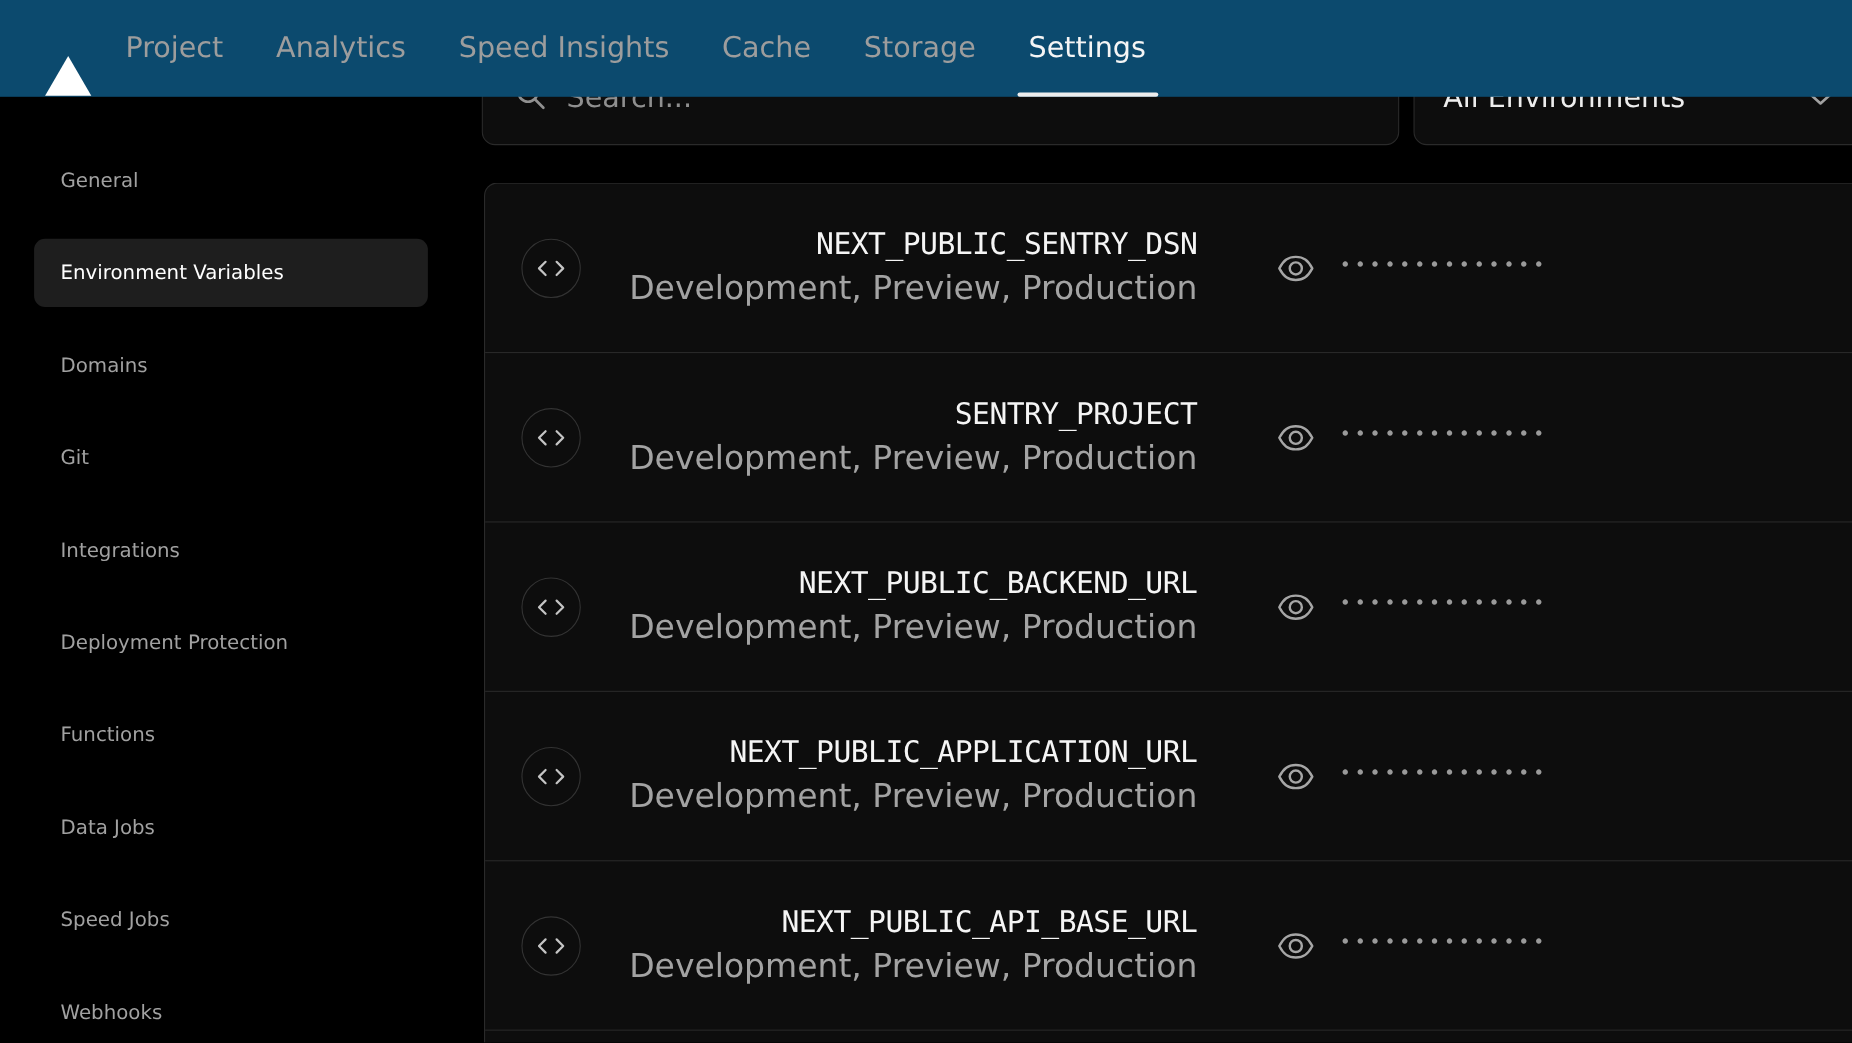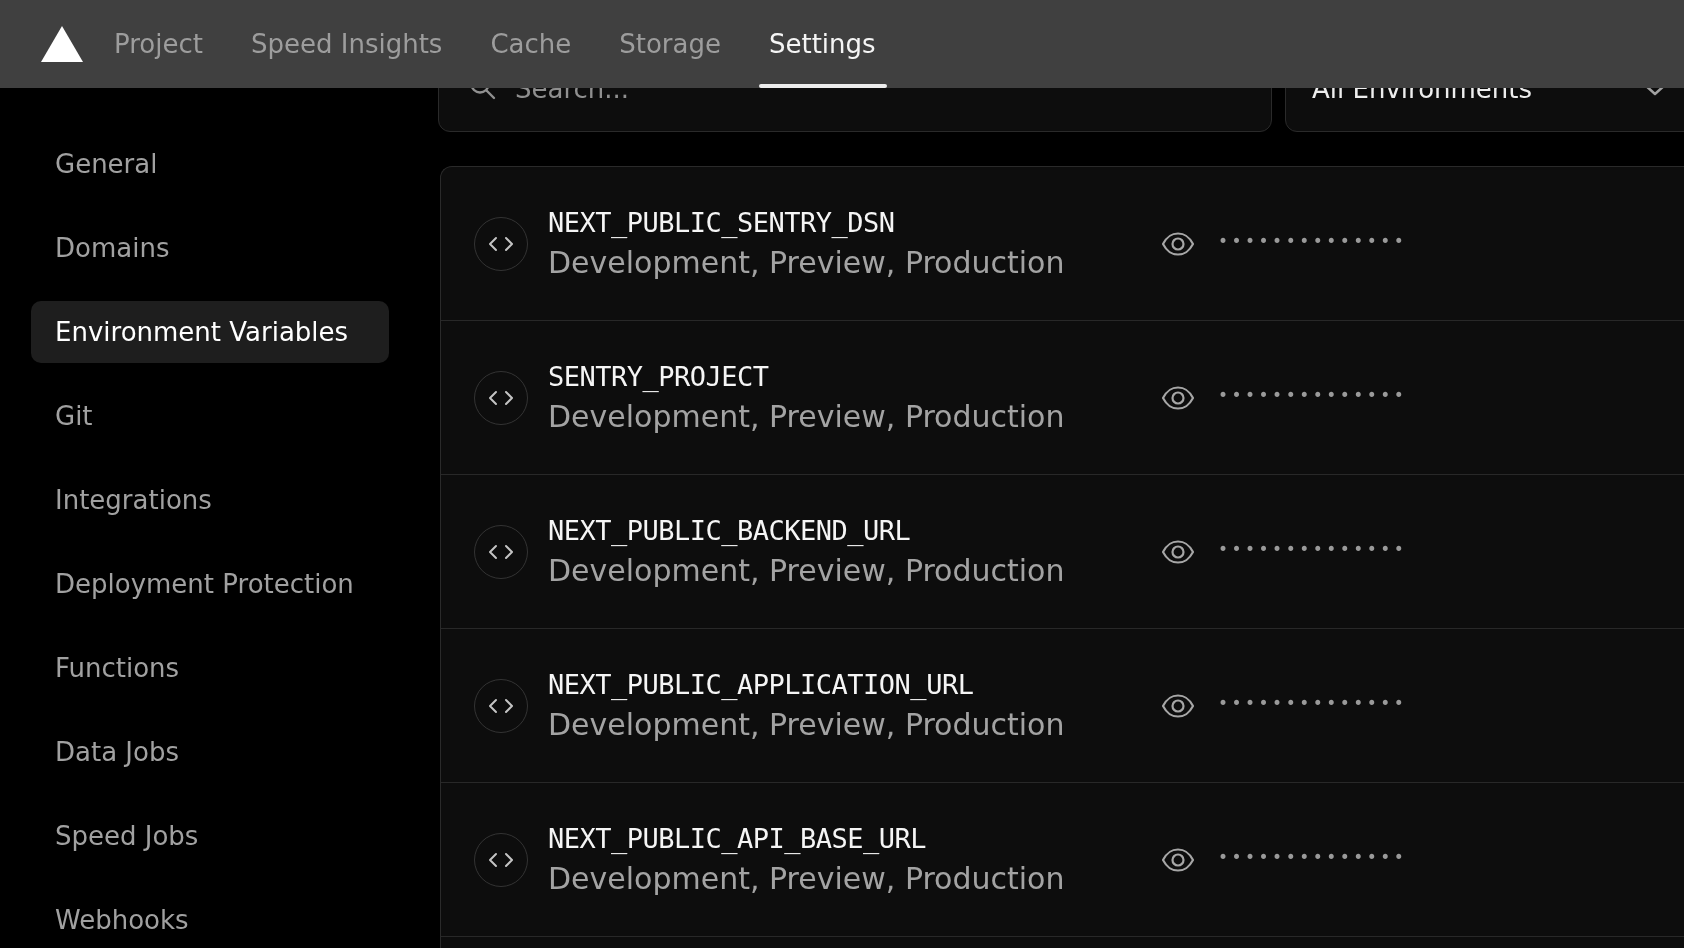--- a/index.html
+++ b/index.html
@@ -4,22 +4,22 @@
 <style>
   * { margin:0; padding:0; box-sizing:border-box; }
   html,body { width:1684px; height:948px; background:#000; }
   body { font-family:"DejaVu Sans","Liberation Sans",sans-serif; }
 
   .stage { position:relative; width:1684px; height:948px; background:#000; overflow:hidden; }
 
   
   .topnav {
     position:absolute; left:0; top:0; width:100%; height:88px;
-    background:#404040; z-index:10;
-    display:flex; align-items:center; padding-left:40px;
+    background:#0c4a6e; z-index:10;
+    display:flex; align-items:flex-end; padding-left:40px;
   }
   .logo-wrap { width:44px; height:38px; margin-right:30px; flex:0 0 auto; display:flex; align-items:center; justify-content:center; }
   .nav-list { list-style:none; display:flex; gap:48px; height:88px; }
   .nav-item {
     position:relative; height:88px; display:flex; align-items:center;
     font-size:26px; color:#9d9d9d; cursor:pointer; white-space:nowrap;
   }
   .nav-item.active { color:#f5f5f5; }
   .nav-item.active::after {
     content:""; position:absolute; left:-10px; right:-11px; bottom:0;
@@ -47,41 +47,41 @@
   }
   .env-select-value { font-size:26px; color:#ededed; padding-top:6px; }
   .env-select .chev { position:absolute; left:356px; top:50%; margin-top:-4px; }
 
   
   .sidebar-list {
     position:absolute; left:31px; top:133px; width:358px; list-style:none; z-index:2;
   }
   .sidebar-item {
     height:62px; margin-bottom:22px; display:flex; align-items:center;
-    padding-left:24px; border-radius:10px; font-size:26px; color:#a1a1a1;
+    padding-left:24px; border-radius:10px; font-size:18px; color:#a1a1a1;
     cursor:pointer; white-space:nowrap;
   }
   .sidebar-item.active { background:#1e1e1e; color:#ffffff; }
 
   
   .panel {
     position:absolute; left:440px; top:166px; right:0; bottom:0;
     background:#0d0d0d;
     border-top:1px solid #2a2a2a; border-left:1px solid #2a2a2a;
     border-top-left-radius:12px;
   }
   .env-row {
     position:relative; height:154px; border-bottom:1px solid #282828;
     display:flex; align-items:center; padding-left:33px;
   }
   .code-circle {
     width:54px; height:54px; border:1.5px solid #333; border-radius:50%;
     display:flex; align-items:center; justify-content:center; flex:0 0 auto;
   }
-  .row-text { margin-left:20px; display:flex; flex-direction:column; gap:7px; }
+  .row-text { margin-left:44px; display:flex; flex-direction:column; gap:7px;align-items:flex-end; }
   .var-name {
     font-family:"DejaVu Sans Mono","Liberation Mono",monospace;
     font-size:27px; font-weight:500; color:#f5f5f5; letter-spacing:-0.5px;
   }
   .var-envs { font-size:30px; color:#a3a3a3; }
   .eye-btn {
     position:absolute; left:719px; top:50%; margin-top:-15px;
     width:36px; height:30px; background:none; border:none; cursor:pointer; padding:0;
     display:flex; align-items:center; justify-content:center;
   }
@@ -90,22 +90,22 @@
     font-size:17px; letter-spacing:3.5px; color:#9a9a9a; white-space:nowrap;
   }
 </style>
 </head>
 <body>
 
 <div class="stage">
 
   <ul class="sidebar-list">
     <li class="sidebar-item">General</li>
+    <li class="sidebar-item active">Environment Variables</li>
     <li class="sidebar-item">Domains</li>
-    <li class="sidebar-item active">Environment Variables</li>
     <li class="sidebar-item">Git</li>
     <li class="sidebar-item">Integrations</li>
     <li class="sidebar-item">Deployment Protection</li>
     <li class="sidebar-item">Functions</li>
     <li class="sidebar-item">Data Jobs</li>
     <li class="sidebar-item">Speed Jobs</li>
     <li class="sidebar-item">Webhooks</li>
   </ul>
 
   <div class="panel">
@@ -228,20 +228,21 @@
   </div>
 
   <header class="topnav">
     <div class="logo-wrap">
       <svg width="44" height="38" viewBox="0 0 44 38">
           <polygon points="22,1 43,37 1,37" fill="#ffffff"></polygon>
         </svg>
     </div>
     <ul class="nav-list">
       <li class="nav-item">Project</li>
+      <li class="nav-item">Analytics</li>
       <li class="nav-item">Speed Insights</li>
       <li class="nav-item">Cache</li>
       <li class="nav-item">Storage</li>
       <li class="nav-item active">Settings</li>
     </ul>
   </header>
 
 </div>
 
 </body></html>

